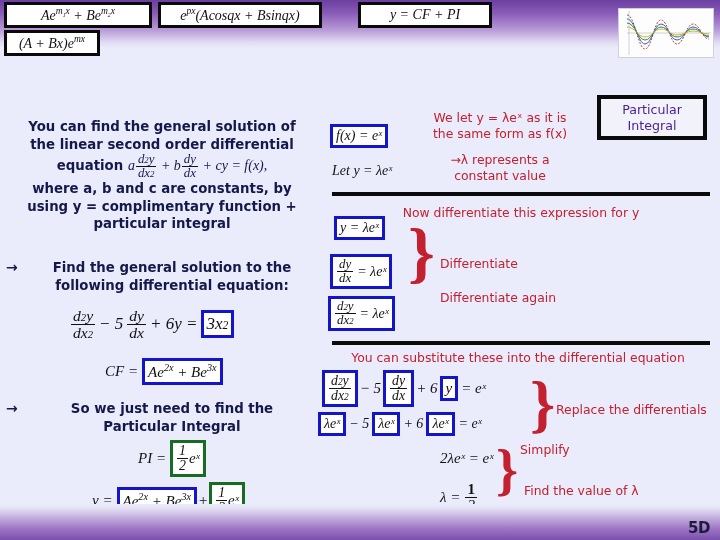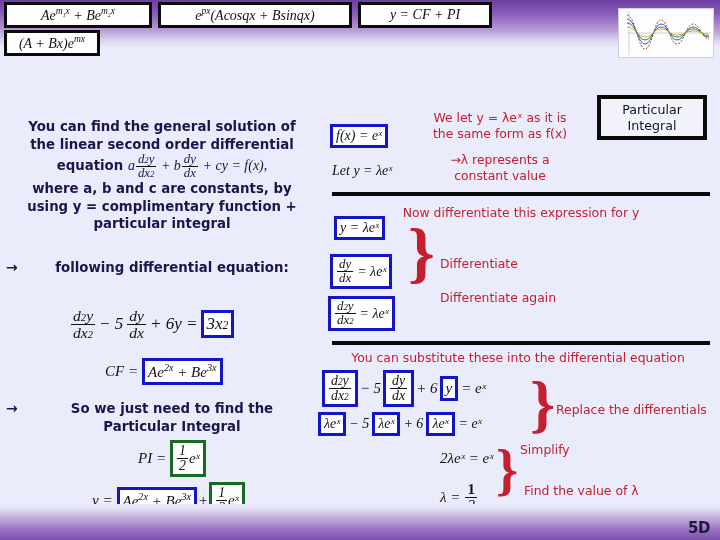--- a/index.html
+++ b/index.html
@@ -53,21 +53,21 @@
     font-family: "Liberation Serif", serif;
     font-style: italic;
     color: #111;
     display: flex;
     align-items: center;
     justify-content: center;
     white-space: nowrap;
     box-sizing: border-box;
   }
   #chip-cf1 { left: 4px;  top: 2px;  width: 148px; height: 26px; font-size: 14px;}
-  #chip-cf2 { left: 158px;top: 2px;  width: 194px; height: 26px; font-size: 14px;}
+  #chip-cf2 { left: 158px;top: 2px;  width: 164px; height: 26px; font-size: 14px;}
   #chip-cf3 { left: 358px;top: 2px;  width: 134px; height: 26px; font-size: 14px;}
   #chip-cf4 { left: 4px;  top: 30px; width: 96px;  height: 26px; font-size: 14px;}
   .chip sup { font-size: 0.68em; font-style: italic; vertical-align: super; }
   .chip sub { font-size: 0.6em; vertical-align: sub; }
   
   .thumb {
     position: absolute;
     left: 618px; top: 8px;
     width: 96px; height: 50px;
     background: #fdfdfd;
@@ -174,21 +174,21 @@
     height: 4px;
     background: #0a0a0a;
   }
   
   .label-box {
     position: absolute;
     border: 4px solid #0a0a0a;
     background: #f2f2fb;
     font-family: "DejaVu Sans", sans-serif;
     font-size: 12.6px;
-    color: #0f172a;
+    color: #4c1d95;
     text-align: center;
     line-height: 1.25;
     display: flex;
     flex-direction: column;
     justify-content: center;
     align-items: center;
     box-sizing: border-box;
   }
   
   .brace {
@@ -251,20 +251,21 @@
         </span>
       </div>
       <div>where a, b and c are constants, by</div>
       <div>using y = complimentary function +</div>
       <div>particular integral</div>
     </div>
 
     <div class="bullet-row">
       <div class="bullet-arrow">→</div>
       <div class="bullet-body">
+        <div>Find the general solution to the</div>
         <div>following differential equation:</div>
       </div>
     </div>
   </div>
 
   <div class="eqline math" style="left:70px; top:308px; font-size:17px;">
     <span class="frac">
         <span class="num">d<span class="sml">2</span>y</span>
         <span class="den">dx<span class="sml">2</span></span>
       </span>

